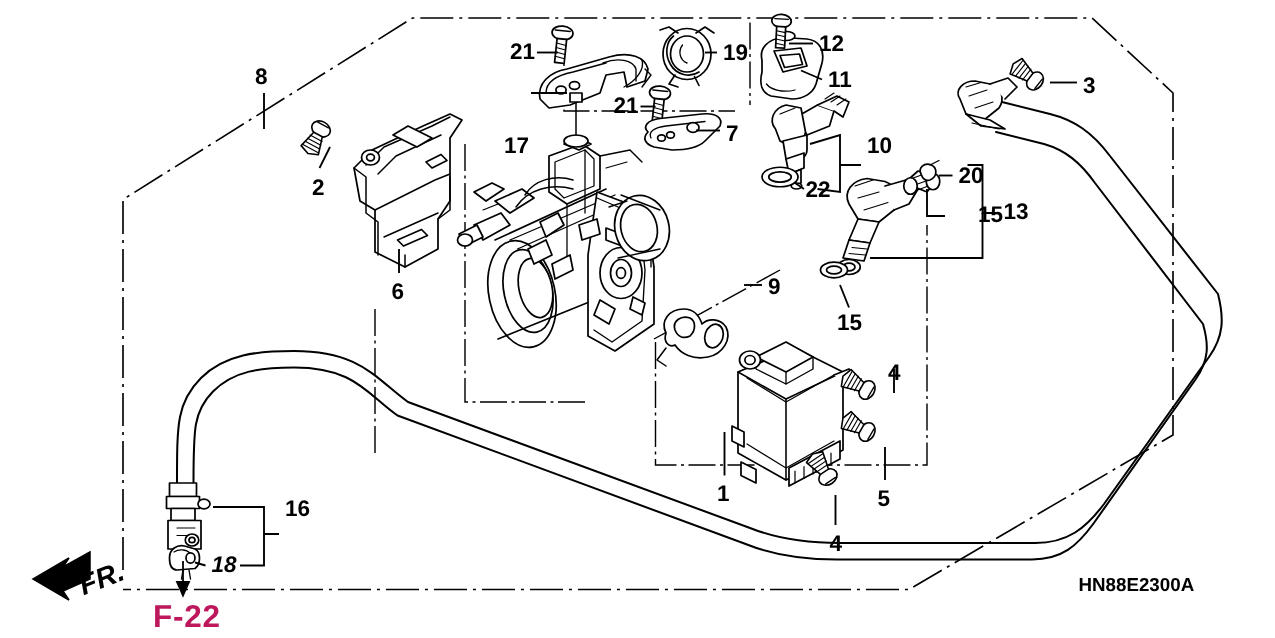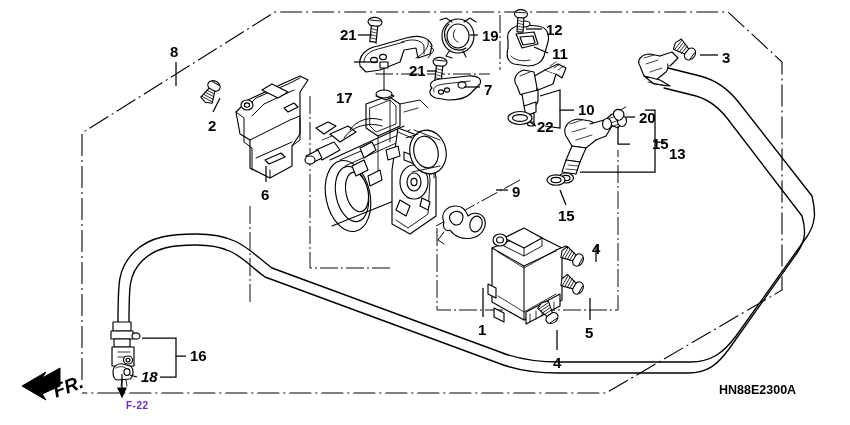--- a/index.html
+++ b/index.html
@@ -19,23 +19,22 @@
     -webkit-user-select:none;user-select:none;
   }
   .partcode{
     position:absolute;
     font-family:"Liberation Sans", sans-serif;
     font-size:12.5px;font-weight:bold;color:#000;white-space:nowrap;
   }
   .figcode{
     position:absolute;
     font-family:"Liberation Sans", sans-serif;
-    font-size:10px;font-weight:bold;color:#6d28d9;white-space:nowrap;
+    font-size:21px;font-weight:bold;color:#be185d;white-space:nowrap;
     letter-spacing:0.5px;
-    margin-left:24px;
   }
   .frlabel{
     position:absolute;
     font-family:"Liberation Sans", sans-serif;
     font-size:19px;font-weight:bold;font-style:italic;color:#000;
     white-space:nowrap;
     transform:rotate(-21deg);
     transform-origin:0 0;
   }
 </style>
@@ -437,27 +436,27 @@
   <span class="calloutnum" style="left:478px;top:322px;">1</span>
   <span class="calloutnum" style="left:208px;top:118px;">2</span>
   <span class="calloutnum" style="left:722px;top:50px;">3</span>
   <span class="calloutnum" style="left:592px;top:241px;">4</span>
   <span class="calloutnum" style="left:553px;top:355px;">4</span>
   <span class="calloutnum" style="left:585px;top:325px;">5</span>
   <span class="calloutnum" style="left:261px;top:187px;">6</span>
   <span class="calloutnum" style="left:484px;top:82px;">7</span>
   <span class="calloutnum" style="left:170px;top:44px;">8</span>
   <span class="calloutnum" style="left:512px;top:184px;">9</span>
-  <span class="calloutnum" style="left:578px;top:102px;">10</span>
+  <span class="calloutnum" style="left:578px;top:90px;">10</span>
   <span class="calloutnum" style="left:552px;top:46px;">11</span>
   <span class="calloutnum" style="left:546px;top:22px;">12</span>
-  <span class="calloutnum" style="left:669px;top:134px;margin-top:12px;">13</span>
+  <span class="calloutnum" style="left:669px;top:134px;">13</span>
   <span class="calloutnum" style="left:558px;top:208px;">15</span>
   <span class="calloutnum" style="left:652px;top:136px;">15</span>
-  <span class="calloutnum" style="left:190px;top:348px;text-align:right;">16</span>
+  <span class="calloutnum" style="left:190px;top:332px;text-align:right;">16</span>
   <span class="calloutnum" style="left:336px;top:54px;margin-top:36px;">17</span>
   <span class="calloutnum" style="left:141px;top:369px;font-style:italic;">18</span>
   <span class="calloutnum" style="left:482px;top:28px;">19</span>
   <span class="calloutnum" style="left:639px;top:110px;">20</span>
   <span class="calloutnum" style="left:340px;top:27px;">21</span>
   <span class="calloutnum" style="left:409px;top:63px;">21</span>
   <span class="calloutnum" style="left:537px;top:119px;">22</span>
 
   <span class="frlabel" style="left:50px;top:382px;">FR.</span>
 

